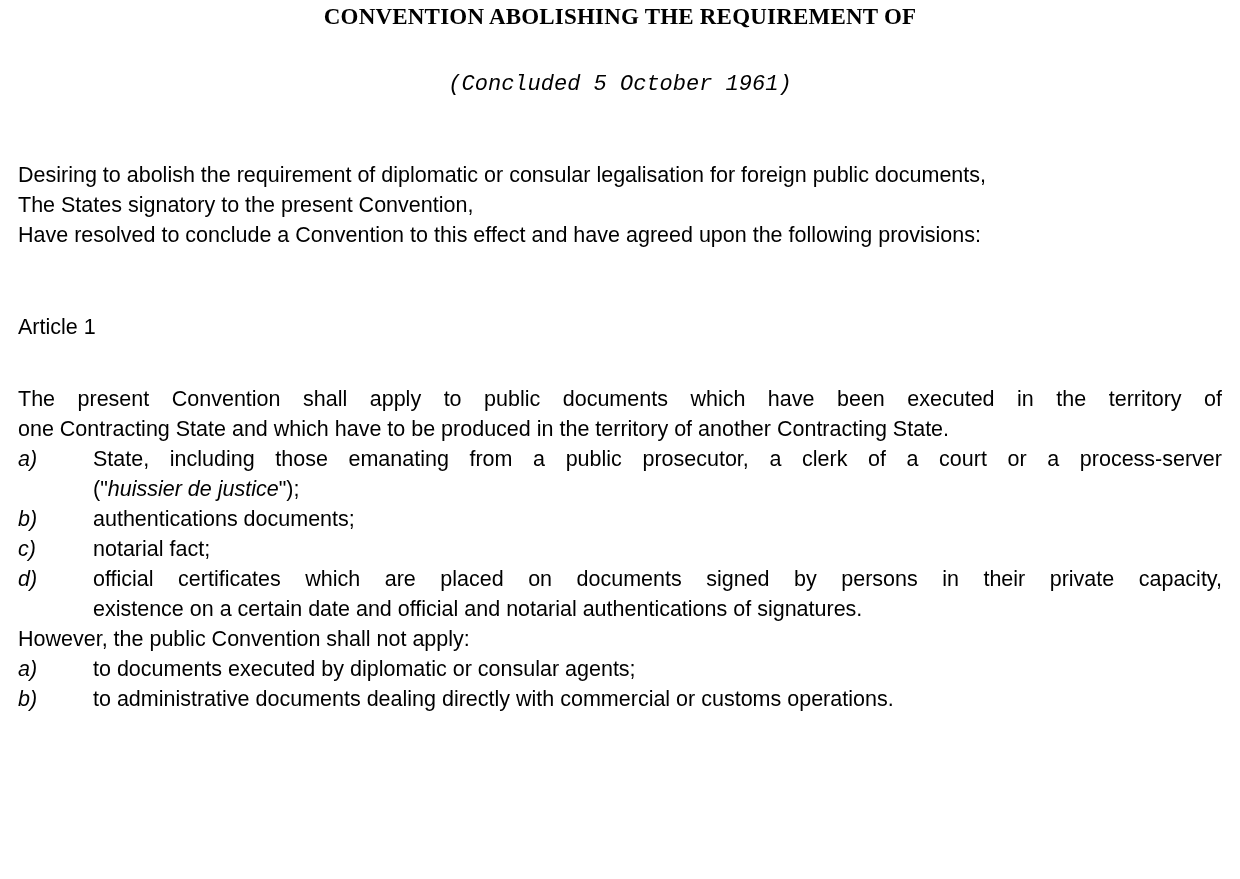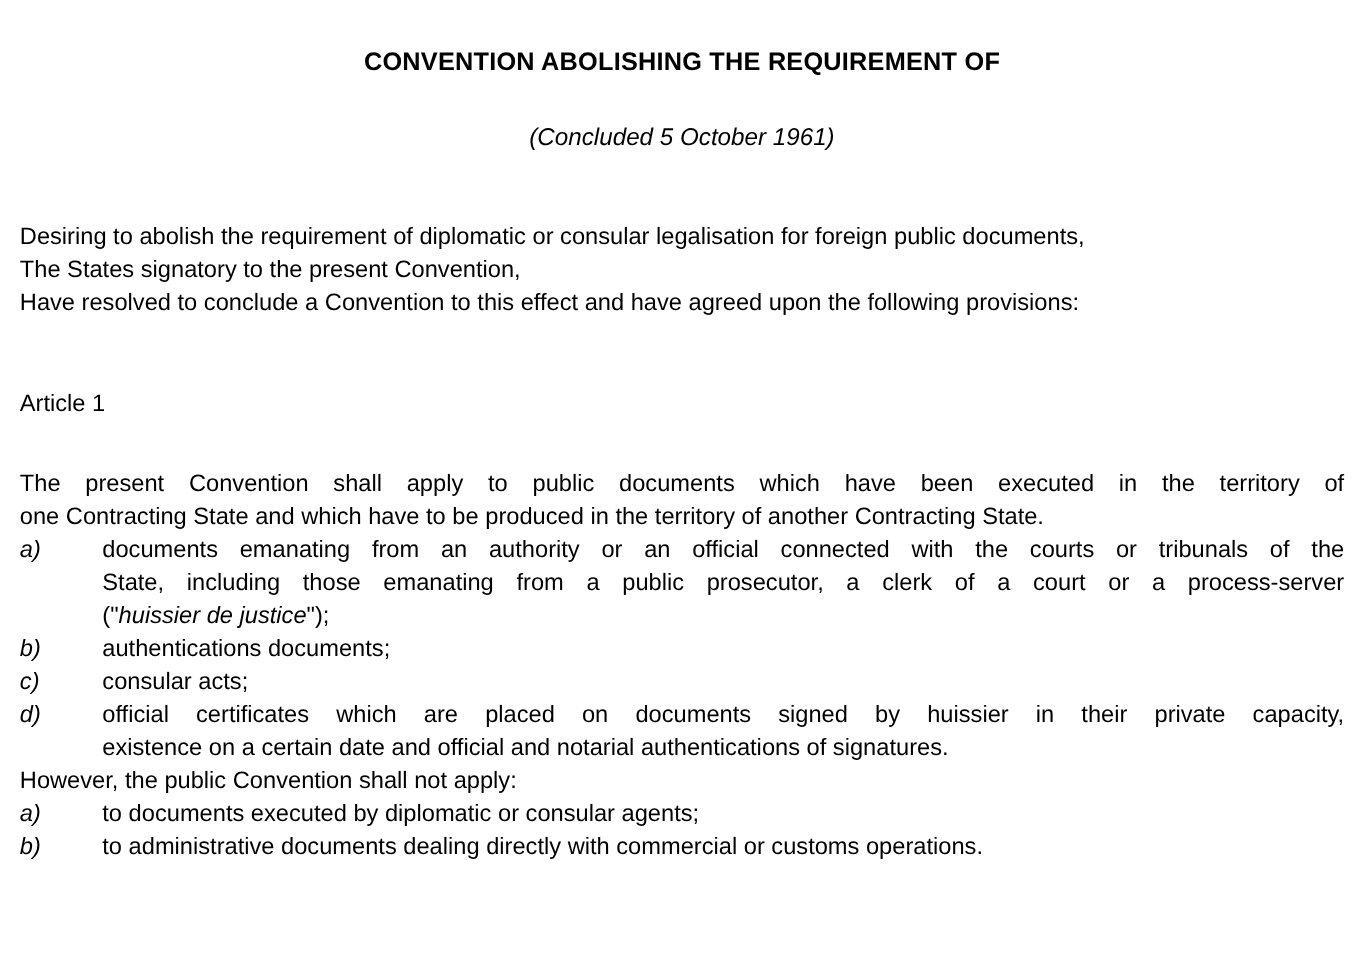--- a/index.html
+++ b/index.html
@@ -15,38 +15,39 @@
     color: #000000;
   }
   .page {
     width: 1240px;
     height: 879px;
     box-sizing: border-box;
     padding: 0 18px;
     background: #ffffff;
   }
   .doc-title {
-    margin-top: 40px;
     text-align: center;
     font-weight: bold;
     font-size: 23px;
     line-height: 33px;
     letter-spacing: 0.2px;
+    font-family: Liberation Serif, serif;
   }
   .doc-title sup {
     font-size: 60%;
     line-height: 0;
     vertical-align: super;
   }
   .concluded {
     margin-top: 37px;
     text-align: center;
     font-style: italic;
     font-size: 22px;
     line-height: 30px;
+    font-family: Liberation Mono, monospace;
   }
   .bodytext {
     font-size: 21.5px;
     line-height: 30px;
   }
   .preamble { margin-top: 60px; }
   .article-heading {
     margin: 62px 0 0 0;
     text-align: left;
     font-weight: normal;
@@ -88,44 +89,43 @@
   <h2 class="article-heading">Article 1</h2>
 
   <section class="article-body bodytext">
 
     <div class="line just">The present Convention shall apply to public documents which have been executed in the territory of</div>
     <div class="line">one Contracting State and which have to be produced in the territory of another Contracting State.</div>
 
     <div class="item">
       <span class="marker">a)</span>
       <div class="item-text">
-        <div class="line just">documents emanating from an authority or an official connected with the courts or tribunals of the</div>
         <div class="line just">State, including those emanating from a public prosecutor, a clerk of a court or a process-server</div>
         <div class="line"><span>("</span><span class="italic">huissier de justice</span><span>");</span></div>
       </div>
     </div>
 
     <div class="item">
       <span class="marker">b)</span>
       <div class="item-text">
         <div class="line">authentications documents;</div>
       </div>
     </div>
 
     <div class="item">
       <span class="marker">c)</span>
       <div class="item-text">
-        <div class="line">consular acts;</div>
+        <div class="line">notarial fact;</div>
       </div>
     </div>
 
     <div class="item">
       <span class="marker">d)</span>
       <div class="item-text">
-        <div class="line just">official certificates which are placed on documents signed by huissier in their private capacity,</div>
+        <div class="line just">official certificates which are placed on documents signed by persons in their private capacity,</div>
         <div class="line">existence on a certain date and official and notarial authentications of signatures.</div>
       </div>
     </div>
 
     <div class="line">However, the public Convention shall not apply:</div>
 
     <div class="item">
       <span class="marker">a)</span>
       <div class="item-text">
         <div class="line">to documents executed by diplomatic or consular agents;</div>

